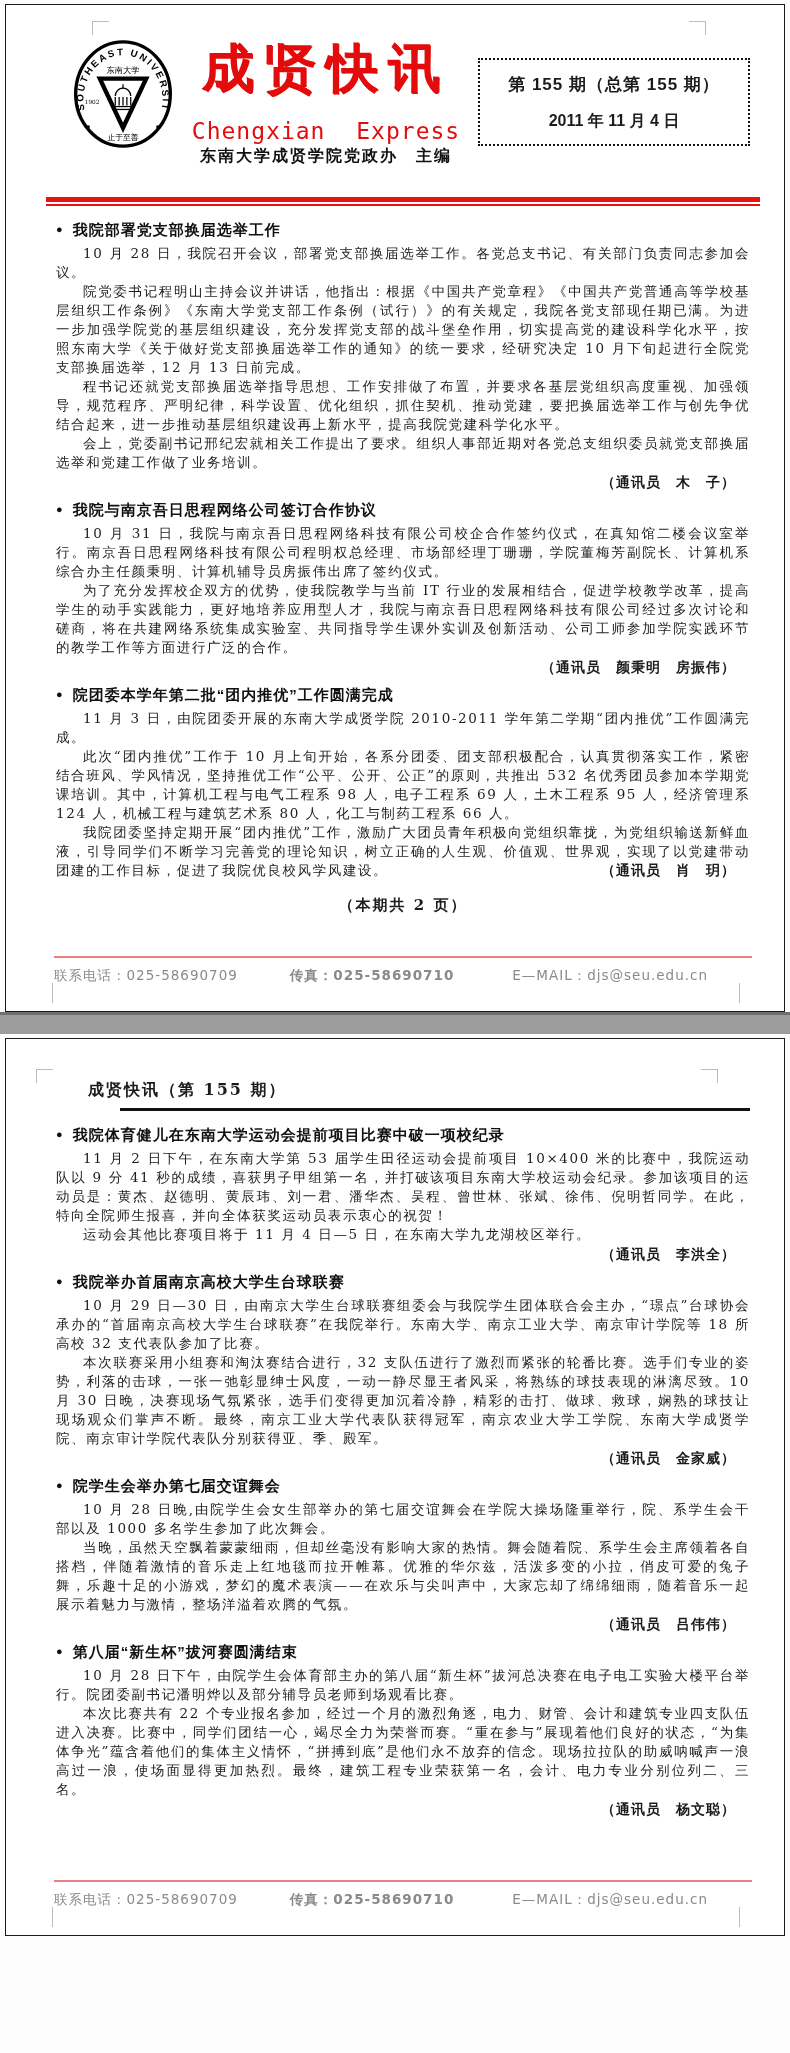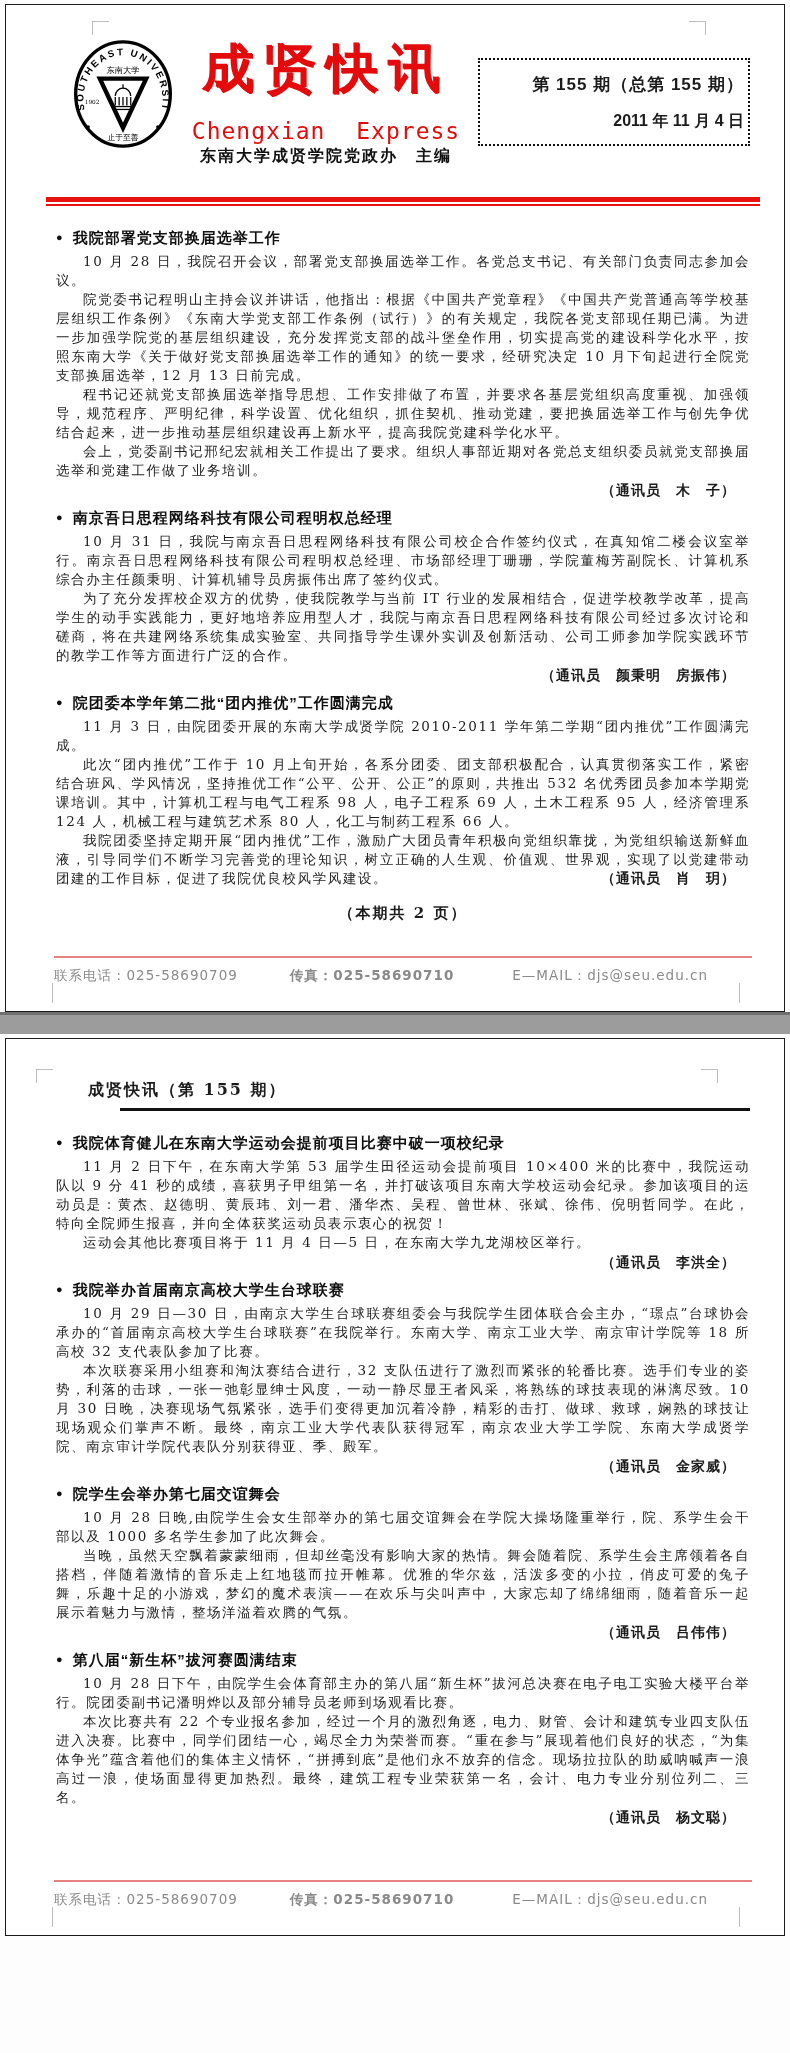--- a/index.html
+++ b/index.html
@@ -18,31 +18,31 @@
   .mk-bl{left:46px;bottom:8px;width:1px;height:20px;background:#bcbcbc;}
   .mk-br{right:44px;bottom:8px;width:1px;height:20px;background:#bcbcbc;}
 
   
   .masthead{display:flex;align-items:flex-start;padding-top:33px;}
   .logo{width:102px;height:112px;flex:none;margin-left:16px;}
   .mast-center{flex:1;text-align:center;padding:0 4px;}
   .title-cn{font-size:52px;font-weight:bold;color:#e30b0b;letter-spacing:10px;line-height:60px;font-family:"DejaVu Serif",serif;text-shadow:1px 1px 0 #e30b0b;}
   .title-en{font-size:23px;color:#e30b0b;line-height:25px;margin-top:21px;font-family:"DejaVu Sans Mono",monospace;word-spacing:16px;letter-spacing:1px;}
   .publisher{font-size:16px;font-weight:bold;margin-top:2px;letter-spacing:2px;font-family:"Liberation Sans",sans-serif;color:#111;}
-  .issue-box{flex:none;width:272px;border:2px dotted #111;text-align:right;margin-top:20px;padding:12px 4px 12px;box-sizing:border-box;}
+  .issue-box{flex:none;width:272px;border:2px dotted #111;text-align:center;margin-top:20px;padding:12px 4px 12px;box-sizing:border-box;}
   .issue-line{font-size:17px;font-weight:bold;letter-spacing:1px;line-height:26px;font-family:"Liberation Sans",sans-serif;}
   .date-line{font-size:16px;font-weight:bold;line-height:22px;margin-top:12px;font-family:"Liberation Sans",sans-serif;}
 
   .red-rule{margin:30px -10px 0 -10px;}
   .red-rule .thick{height:5px;background:#e8120e;}
   .red-rule .gap{height:2px;}
   .red-rule .thin{height:2px;background:#e8120e;}
 
   
-  .articles{margin-top:20px;}
+  .articles{margin-top:12px;}
   .article-title{font-family:"Liberation Sans",sans-serif;font-weight:bold;font-size:15px;letter-spacing:1px;margin:6px 0 3px 0;color:#111;line-height:22px;}
   .bullet{margin-right:9px;font-size:11px;vertical-align:2px;}
   .para{margin:0;text-indent:2em;font-size:13.5px;line-height:19px;letter-spacing:1.6px;text-align:justify;color:#1c1c1c;}
   .byline-row{text-align:right;padding-right:14px;line-height:20px;}
   .byline{font-weight:bold;font-size:14px;letter-spacing:1px;}
   .byline.inline{float:right;padding-right:14px;text-indent:0;}
   .page-note{text-align:center;font-weight:bold;font-size:15px;margin-top:16px;letter-spacing:2px;}
 
   
   .p2-head{margin-top:40px;}
@@ -112,21 +112,21 @@
   <div class="articles" id="articles-p1">
       <div class="article">
         <div class="article-title"><span class="bullet">●</span><span>我院部署党支部换届选举工作</span></div>
         <p class="para">10 月 28 日，我院召开会议，部署党支部换届选举工作。各党总支书记、有关部门负责同志参加会议。</p>
         <p class="para">院党委书记程明山主持会议并讲话，他指出：根据《中国共产党章程》《中国共产党普通高等学校基层组织工作条例》《东南大学党支部工作条例（试行）》的有关规定，我院各党支部现任期已满。为进一步加强学院党的基层组织建设，充分发挥党支部的战斗堡垒作用，切实提高党的建设科学化水平，按照东南大学《关于做好党支部换届选举工作的通知》的统一要求，经研究决定 10 月下旬起进行全院党支部换届选举，12 月 13 日前完成。</p>
         <p class="para">程书记还就党支部换届选举指导思想、工作安排做了布置，并要求各基层党组织高度重视、加强领导，规范程序、严明纪律，科学设置、优化组织，抓住契机、推动党建，要把换届选举工作与创先争优结合起来，进一步推动基层组织建设再上新水平，提高我院党建科学化水平。</p>
         <p class="para">会上，党委副书记邢纪宏就相关工作提出了要求。组织人事部近期对各党总支组织委员就党支部换届选举和党建工作做了业务培训。</p>
         <div class="byline-row"><span class="byline">（通讯员　木　子）</span></div>
       </div>
       <div class="article">
-        <div class="article-title"><span class="bullet">●</span><span>南京吾日思程网络科技有限公司程明权总经理</span></div>
+        <div class="article-title"><span class="bullet">●</span><span>我院与南京吾日思程网络公司签订合作协议</span></div>
         <p class="para">10 月 31 日，我院与南京吾日思程网络科技有限公司校企合作签约仪式，在真知馆二楼会议室举行。南京吾日思程网络科技有限公司程明权总经理、市场部经理丁珊珊，学院董梅芳副院长、计算机系综合办主任颜秉明、计算机辅导员房振伟出席了签约仪式。</p>
         <p class="para">为了充分发挥校企双方的优势，使我院教学与当前 IT 行业的发展相结合，促进学校教学改革，提高学生的动手实践能力，更好地培养应用型人才，我院与南京吾日思程网络科技有限公司经过多次讨论和磋商，将在共建网络系统集成实验室、共同指导学生课外实训及创新活动、公司工师参加学院实践环节的教学工作等方面进行广泛的合作。</p>
         <div class="byline-row"><span class="byline">（通讯员　颜秉明　房振伟）</span></div>
       </div>
       <div class="article">
         <div class="article-title"><span class="bullet">●</span><span>院团委本学年第二批“团内推优”工作圆满完成</span></div>
         <p class="para">11 月 3 日，由院团委开展的东南大学成贤学院 2010-2011 学年第二学期“团内推优”工作圆满完成。</p>
         <p class="para">此次“团内推优”工作于 10 月上旬开始，各系分团委、团支部积极配合，认真贯彻落实工作，紧密结合班风、学风情况，坚持推优工作“公平、公开、公正”的原则，共推出 532 名优秀团员参加本学期党课培训。其中，计算机工程与电气工程系 98 人，电子工程系 69 人，土木工程系 95 人，经济管理系 124 人，机械工程与建筑艺术系 80 人，化工与制药工程系 66 人。</p>
         <p class="para">我院团委坚持定期开展“团内推优”工作，激励广大团员青年积极向党组织靠拢，为党组织输送新鲜血液，引导同学们不断学习完善党的理论知识，树立正确的人生观、价值观、世界观，实现了以党建带动团建的工作目标，促进了我院优良校风学风建设。<span class="byline inline">（通讯员　肖　玥）</span></p>
       </div>

